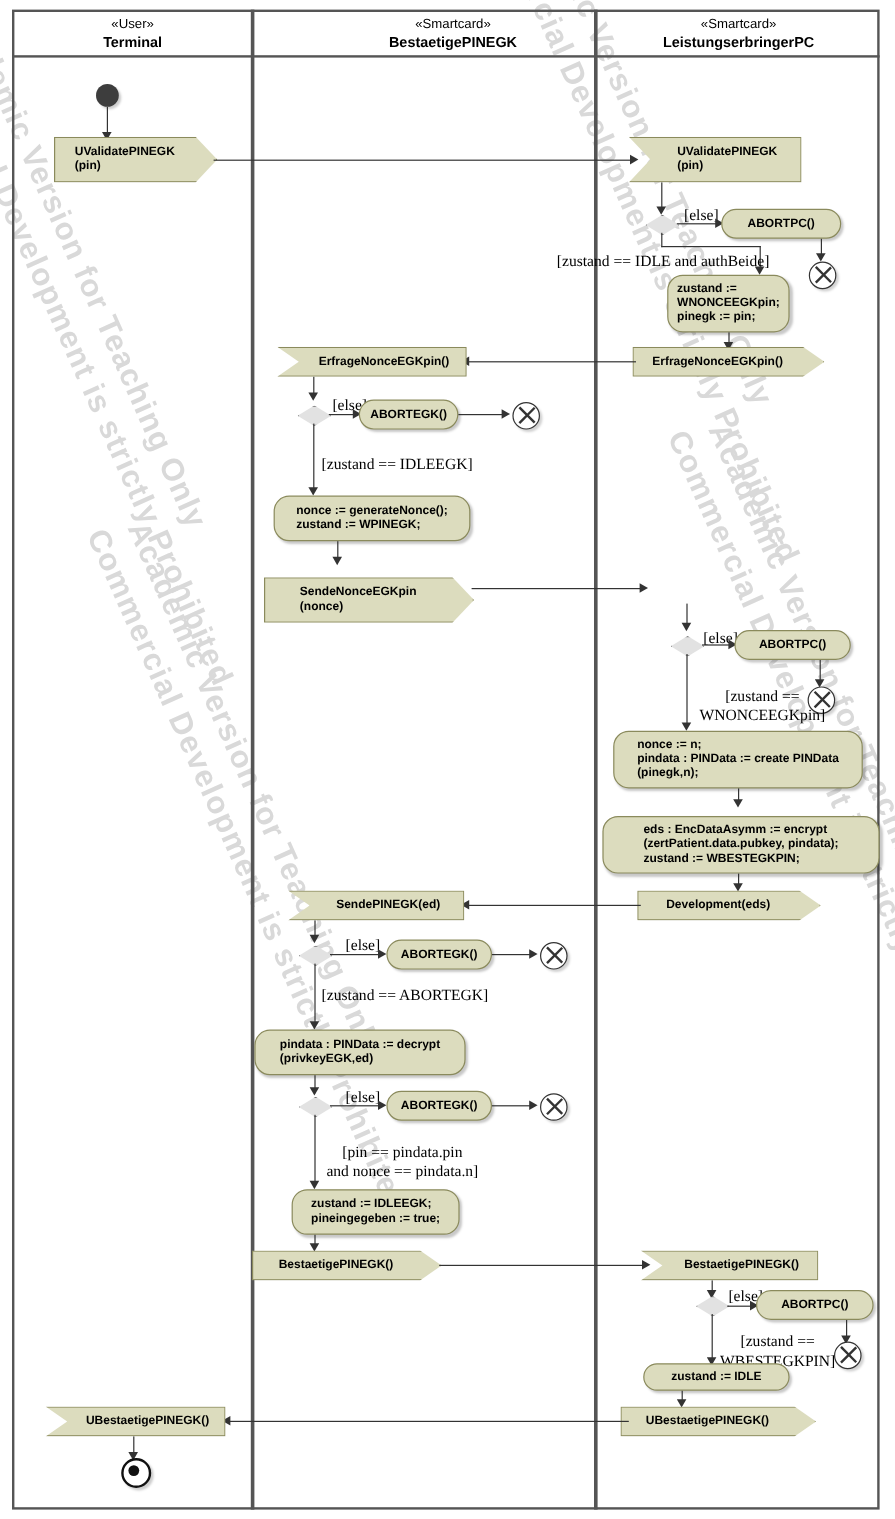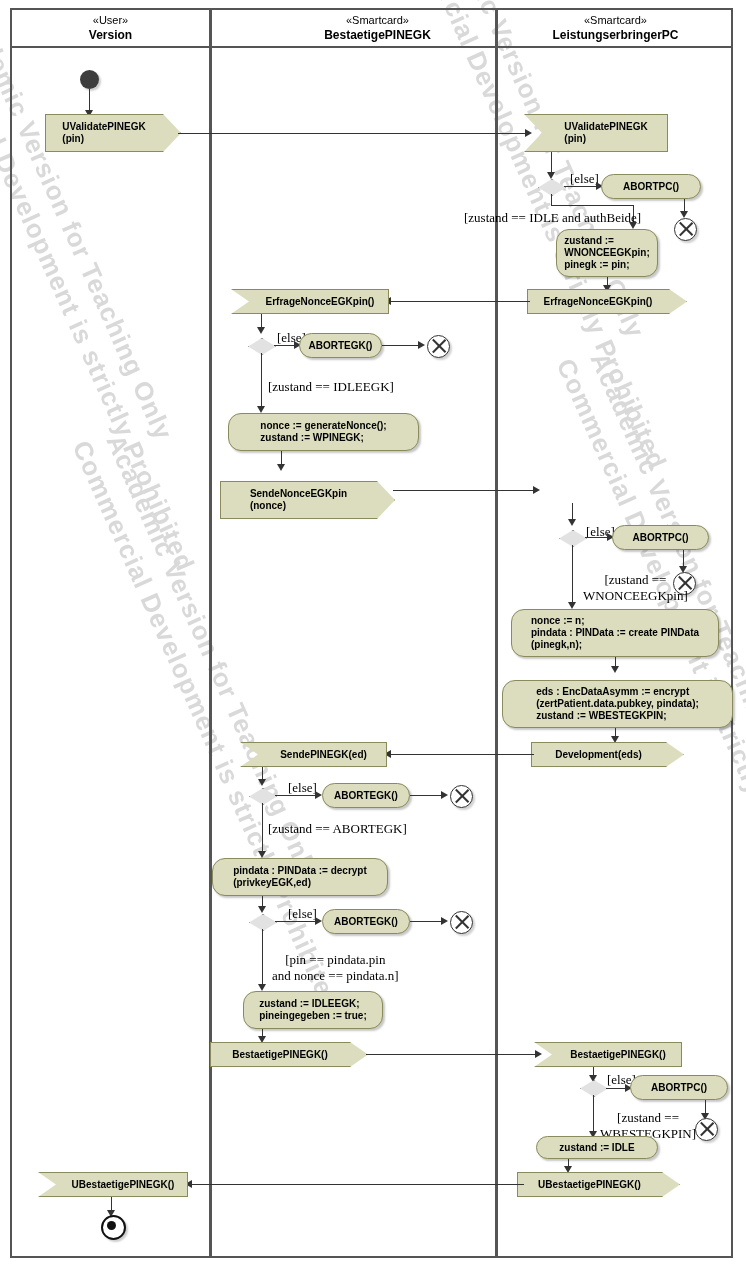--- a/index.html
+++ b/index.html
@@ -96,21 +96,21 @@
   <div class="wm l1" style="left:612px;top:348px;">Academic Version for Teaching Only</div>
   <div class="wm l1" style="left:578px;top:354px;">Commercial Development is strictly Prohibited</div>
 
   <div class="lane-frame"></div>
   <div class="lane-hdr-rule"></div>
   <div class="lane-div" style="left:209px;"></div>
   <div class="lane-div" style="left:495px;"></div>
 
   <div class="lane-hdr" style="left:12px;width:197px;">
     <div class="lane-stereo">«User»</div>
-    <div class="lane-name">Version</div>
+    <div class="lane-name">Terminal</div>
   </div>
   <div class="lane-hdr" style="left:212px;width:283px;margin-left:24px;">
     <div class="lane-stereo">«Smartcard»</div>
     <div class="lane-name">BestaetigePINEGK</div>
   </div>
   <div class="lane-hdr" style="left:498px;width:235px;">
     <div class="lane-stereo">«Smartcard»</div>
     <div class="lane-name">LeistungserbringerPC</div>
   </div>
 
@@ -172,21 +172,21 @@
   <div class="ar ar-r" style="left:418px;top:341px;"></div>
   <div class="flowfinal" style="left:427px;top:335px;">
     <i class="a"></i>
       <i class="b"></i>
   </div>
 
   <div class="ln lnv" style="left:261px;top:353px;height:56px;"></div>
   <div class="ar ar-d" style="left:257px;top:406px;"></div>
   <div class="guard" style="left:268px;top:379px;">[zustand == IDLEEGK]</div>
 
-  <div class="node action" style="left:228px;top:413px;width:191px;height:38px;">nonce := generateNonce();<br>zustand := WPINEGK;</div>
+  <div class="node action" style="left:228px;top:413px;width:164px;height:38px;">nonce := generateNonce();<br>zustand := WPINEGK;</div>
 
   <div class="ln lnv" style="left:281px;top:451px;height:17px;"></div>
   <div class="ar ar-d" style="left:277px;top:464px;"></div>
 
   <div class="node send" style="left:220px;top:481px;width:175px;height:38px;">SendeNonceEGKpin<br>(nonce)</div>
 
   <div class="ln lnh" style="left:393px;top:490px;width:143px;"></div>
   <div class="ar ar-r" style="left:533px;top:486px;"></div>
 
 

